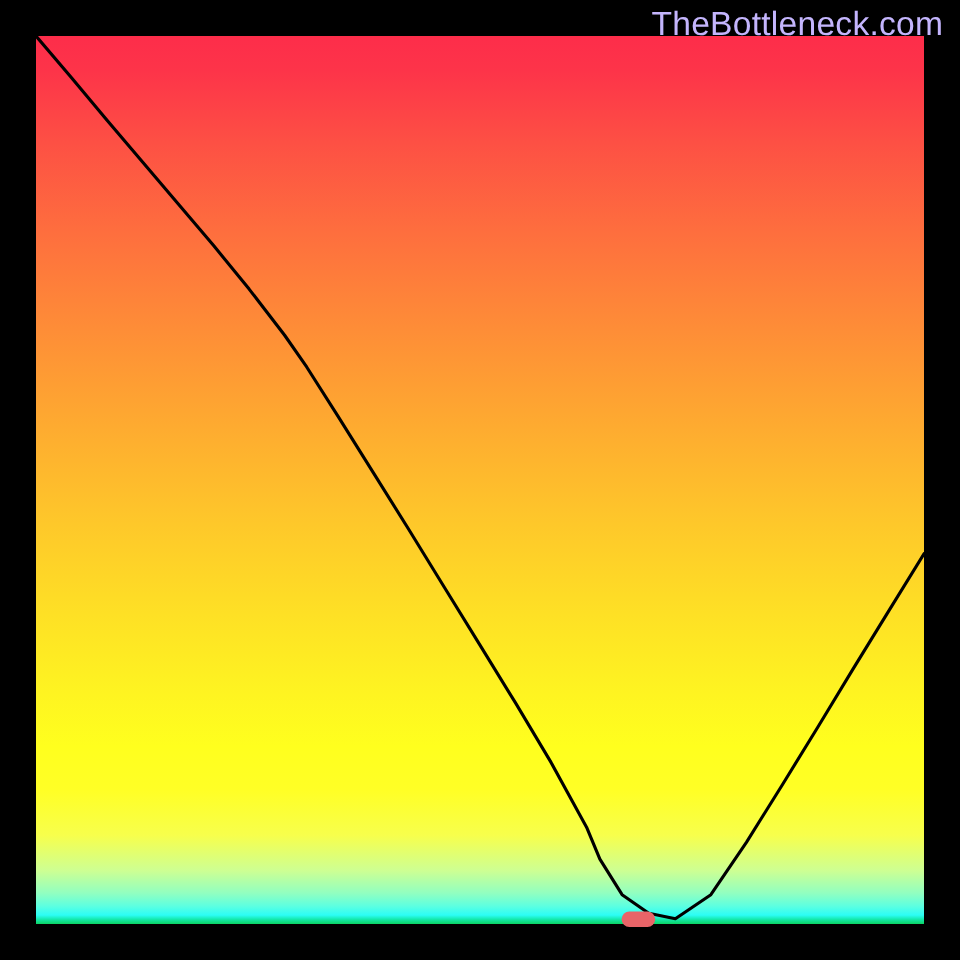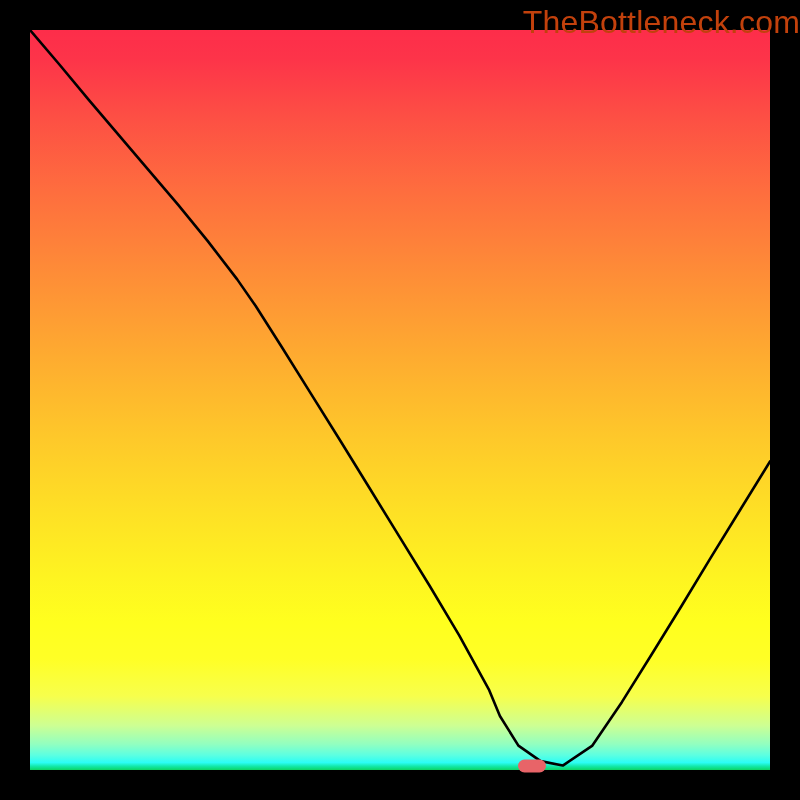--- a/index.html
+++ b/index.html
@@ -12,24 +12,24 @@
   }
   .chart-container {
     position: relative;
     width: 800px;
     height: 800px;
     background: #000;
   }
   .watermark {
     position: absolute;
     top: 4px;
-    right: 0;
-    color: #c2410c;
+    right: 14px;
+    color: #c4b5fd;
     font-family: Arial, Helvetica, sans-serif;
-    font-size: 32px;
+    font-size: 28px;
     font-weight: 500;
     letter-spacing: 0.2px;
     z-index: 3;
   }
   .plot-area {
     position: absolute;
     left: 30px;
     top: 30px;
     width: 740px;
     height: 740px;

